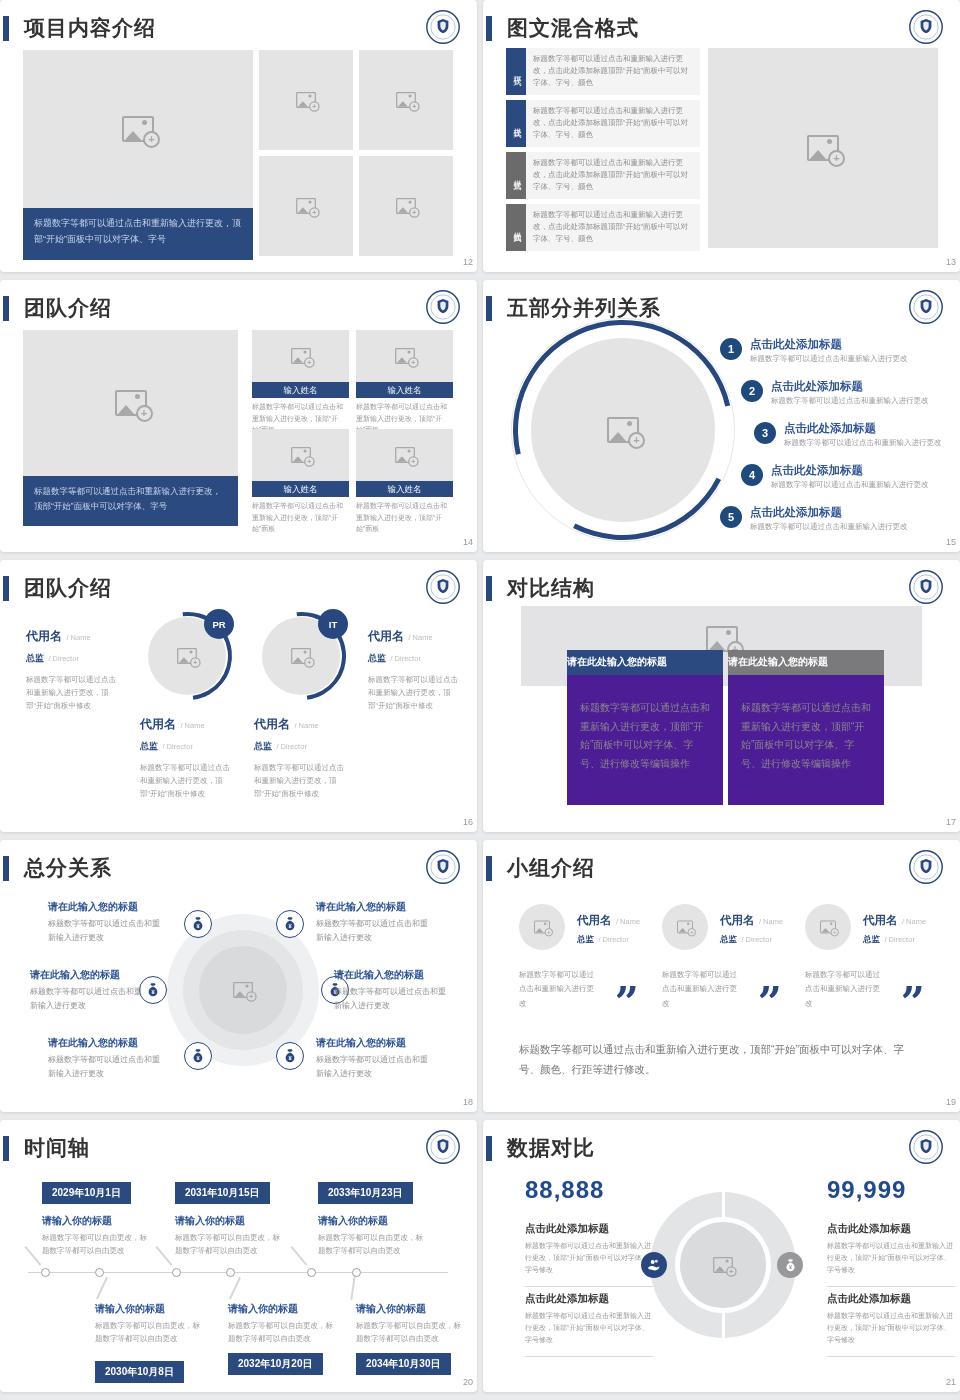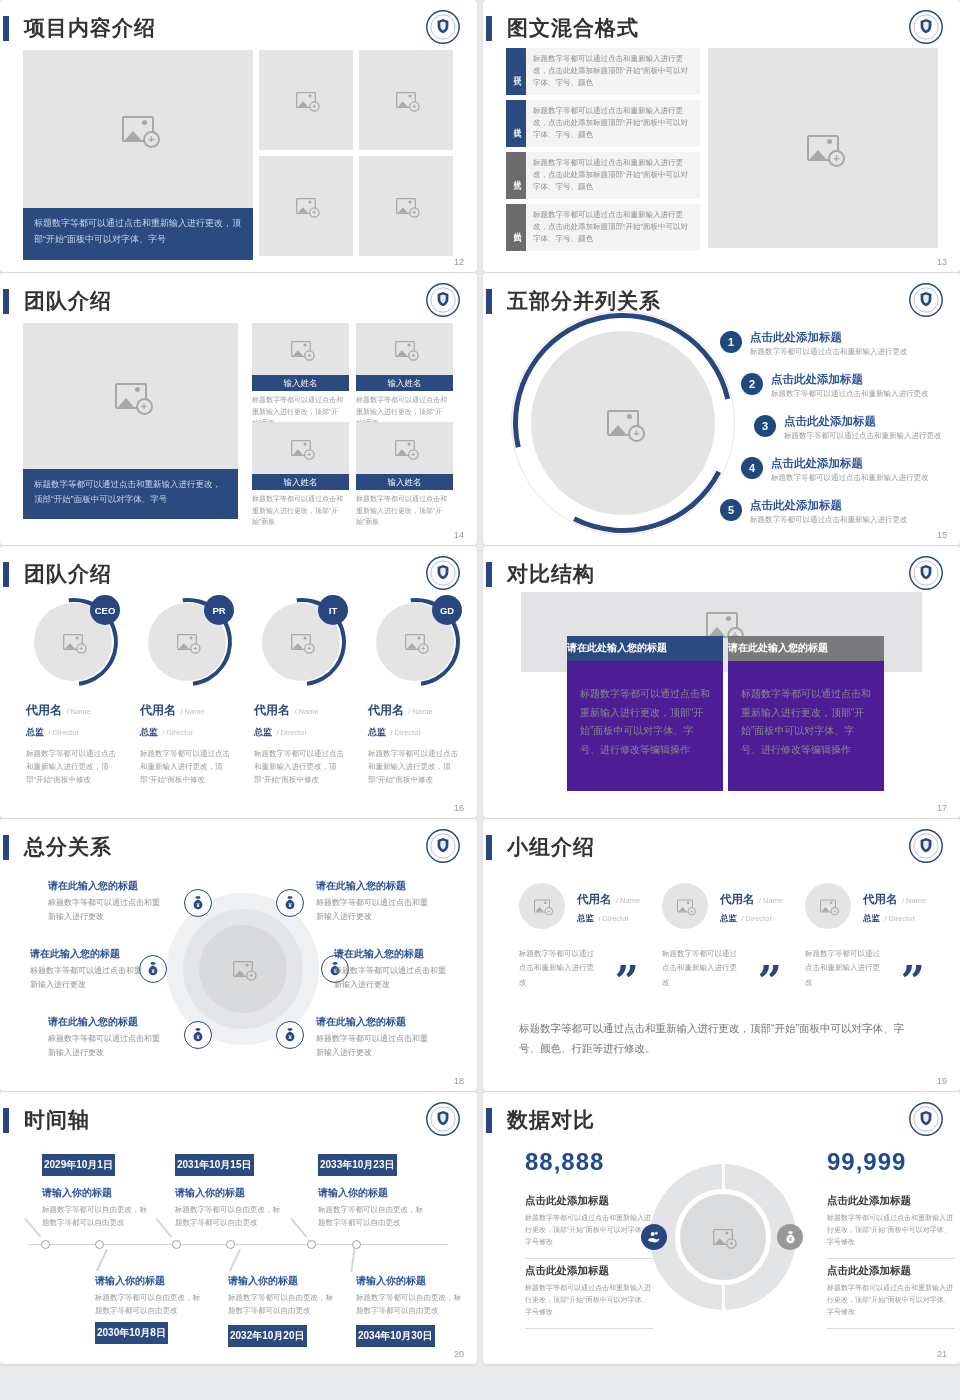--- a/index.html
+++ b/index.html
@@ -1,30 +1,30 @@
 <!DOCTYPE html>
 <html><head>
 <meta charset="utf-8">
 <style>
   html,body{margin:0;padding:0;}
   body{
     width:960px;height:1400px;background:#e9eaec;
     font-family:"Liberation Sans","DejaVu Sans",sans-serif;
     -webkit-font-smoothing:antialiased;overflow:hidden;
   }
-  .deck{display:grid;grid-template-columns:477px 477px;grid-auto-rows:272px;gap:1px 6px;}
+  .deck{display:grid;grid-template-columns:477px 477px;grid-auto-rows:272px;gap:8px 6px;}
   .slide{
     position:relative;background:#fff;border-radius:4px;overflow:hidden;
     box-shadow:0 1px 3px rgba(0,0,0,.10);
   }
   
   .accent{position:absolute;left:3px;top:16px;width:6px;height:25px;background:#27477e;}
   .stitle{position:absolute;left:24px;top:14px;font-size:21px;font-weight:bold;color:#333;letter-spacing:1px;}
   .logo{position:absolute;right:16px;top:9px;width:36px;height:36px;}
-  .pagenum{position:absolute;right:13px;bottom:5px;font-size:9px;color:#9a9a9a;}
+  .pagenum{position:absolute;right:4px;bottom:5px;font-size:9px;color:#9a9a9a;}
   
   .ph{position:absolute;background:#e4e4e4;display:flex;align-items:center;justify-content:center;}
   .pic{position:relative;width:28px;height:22px;border:2px solid #a8a8a8;border-radius:2px;--phbg:#e4e4e4;}
   .pic::before{content:"";position:absolute;left:1px;bottom:0;width:0;height:0;
     border-left:8px solid transparent;border-right:8px solid transparent;border-bottom:9px solid #a8a8a8;}
   .pic::after{content:"+";position:absolute;right:-8px;bottom:-8px;width:13px;height:13px;border-radius:50%;
     border:2px solid #a8a8a8;background:var(--phbg);color:#a8a8a8;font-size:11px;line-height:12px;text-align:center;font-weight:bold;}
   .pic .dot{position:absolute;top:2px;right:5px;width:5px;height:5px;border-radius:50%;background:#a8a8a8;}
   .pic.sm{transform:scale(.62);}
   
@@ -65,21 +65,21 @@
   .sf-t{font-size:8px;color:#8f8f8f;line-height:1.7;}
   .bag-node{position:absolute;width:28px;height:28px;border-radius:50%;background:#fff;border:1.5px solid #27477e;
     box-sizing:border-box;display:flex;align-items:center;justify-content:center;}
   
   .g-col{position:absolute;width:128px;}
   .g-ava{position:absolute;left:0;top:0;width:46px;height:46px;border-radius:50%;background:#e4e4e4;
     display:flex;align-items:center;justify-content:center;}
   .g-quote{position:absolute;font-family:"DejaVu Serif","Liberation Serif",serif;font-weight:bold;
     font-size:42px;color:#27477e;line-height:.6;}
   
-  .tl-badge{display:inline-block;background:#2b4a80;color:#fff;font-size:10px;font-weight:bold;padding:4px 2px;}
+  .tl-badge{display:inline-block;background:#2b4a80;color:#fff;font-size:10px;font-weight:bold;padding:4px 10px;}
   .tl-item{position:absolute;width:124px;}
   .tl-h{font-size:10px;font-weight:bold;color:#2f5597;}
   .tl-t{font-size:7.5px;color:#9a9a9a;line-height:1.7;margin-top:4px;width:112px;}
   .tl-node{position:absolute;width:7px;height:7px;border-radius:50%;background:#fff;border:1.5px solid #9aa0a8;box-sizing:content-box;}
   .tl-diag{position:absolute;width:1.5px;height:24px;background:#d5d7da;}
   
   .big-num{position:absolute;font-size:24px;font-weight:bold;color:#1f4a8f;letter-spacing:1px;}
   .d-block{position:absolute;width:128px;border-bottom:1px solid #d9d9d9;padding-bottom:10px;}
   .d-h{font-size:10.5px;font-weight:bold;color:#3a3a3a;margin-bottom:4px;}
   .d-t{font-size:7px;color:#9a9a9a;line-height:1.7;}
@@ -276,29 +276,20 @@
   <div class="slide">
     <div class="accent"></div>
     <div class="stitle">团队介绍</div>
     <svg class="logo" viewBox="0 0 40 40">
       <circle cx="20" cy="20" r="18" fill="#fff" stroke="#27477e" stroke-width="1.6"></circle>
       <circle cx="20" cy="20" r="13.5" fill="none" stroke="#9db0cf" stroke-width=".8"></circle>
       <path d="M20 11l6 2.2v5.8c0 4-2.6 7-6 8-3.4-1-6-4-6-8v-5.8z" fill="#27477e"></path>
       <path d="M20 14l3 1.1v3.9c0 2.5-1.3 4.3-3 5-1.7-.7-3-2.5-3-5v-3.9z" fill="#e8edf5"></path>
     </svg>
     <div class="member" style="left:26px;top:52px;">
-      <div class="m-circle">
-          <div class="m-gray">
-            <div class="pic sm">
-              <span class="dot"></span>
-            </div>
-          </div>
-        <div class="m-arc"></div>
-        <div class="m-badge">CEO</div>
-        </div>
       <div style="margin-top:14px;"><span class="nm-b">代用名</span> <span class="nm-g">/ Name</span></div>
       <div style="margin-top:2px;"><span class="rl-b">总监</span> <span class="nm-g">/ Director</span></div>
       <div class="m-text">标题数字等都可以通过点击和重新输入进行更改，顶部“开始”面板中修改</div>
     </div>
     <div class="member" style="left:140px;top:52px;">
       <div class="m-circle">
           <div class="m-gray">
             <div class="pic sm">
               <span class="dot"></span>
             </div>
@@ -318,29 +309,20 @@
             </div>
           </div>
         <div class="m-arc"></div>
         <div class="m-badge">IT</div>
         </div>
       <div style="margin-top:14px;"><span class="nm-b">代用名</span> <span class="nm-g">/ Name</span></div>
       <div style="margin-top:2px;"><span class="rl-b">总监</span> <span class="nm-g">/ Director</span></div>
       <div class="m-text">标题数字等都可以通过点击和重新输入进行更改，顶部“开始”面板中修改</div>
     </div>
     <div class="member" style="left:368px;top:52px;">
-      <div class="m-circle">
-          <div class="m-gray">
-            <div class="pic sm">
-              <span class="dot"></span>
-            </div>
-          </div>
-        <div class="m-arc"></div>
-        <div class="m-badge">GD</div>
-        </div>
       <div style="margin-top:14px;"><span class="nm-b">代用名</span> <span class="nm-g">/ Name</span></div>
       <div style="margin-top:2px;"><span class="rl-b">总监</span> <span class="nm-g">/ Director</span></div>
       <div class="m-text">标题数字等都可以通过点击和重新输入进行更改，顶部“开始”面板中修改</div>
     </div>
     <div class="pagenum">16</div>
   </div>
 
   <div class="slide">
     <div class="accent"></div>
     <div class="stitle">对比结构</div>
@@ -535,21 +517,21 @@
     <div class="tl-node" style="left:41px;top:148px;"></div>
     <div class="tl-node" style="left:95px;top:148px;"></div>
     <div class="tl-node" style="left:172px;top:148px;"></div>
     <div class="tl-node" style="left:226px;top:148px;"></div>
     <div class="tl-node" style="left:307px;top:148px;"></div>
     <div class="tl-node" style="left:352px;top:148px;"></div>
 
     <div class="tl-item" style="left:95px;top:182px;">
       <div class="tl-h">请输入你的标题</div>
       <div class="tl-t">标题数字等都可以自由更改，标题数字等都可以自由更改</div>
-      <div class="tl-badge" style="margin-top:4px;">2030年10月8日</div>
+      <div class="tl-badge" style="margin-top:15px;">2030年10月8日</div>
     </div>
     <div class="tl-item" style="left:228px;top:182px;">
       <div class="tl-h">请输入你的标题</div>
       <div class="tl-t">标题数字等都可以自由更改，标题数字等都可以自由更改</div>
       <div class="tl-badge" style="margin-top:7px;">2032年10月20日</div>
     </div>
     <div class="tl-item" style="left:356px;top:182px;">
       <div class="tl-h">请输入你的标题</div>
       <div class="tl-t">标题数字等都可以自由更改，标题数字等都可以自由更改</div>
       <div class="tl-badge" style="margin-top:7px;">2034年10月30日</div>

